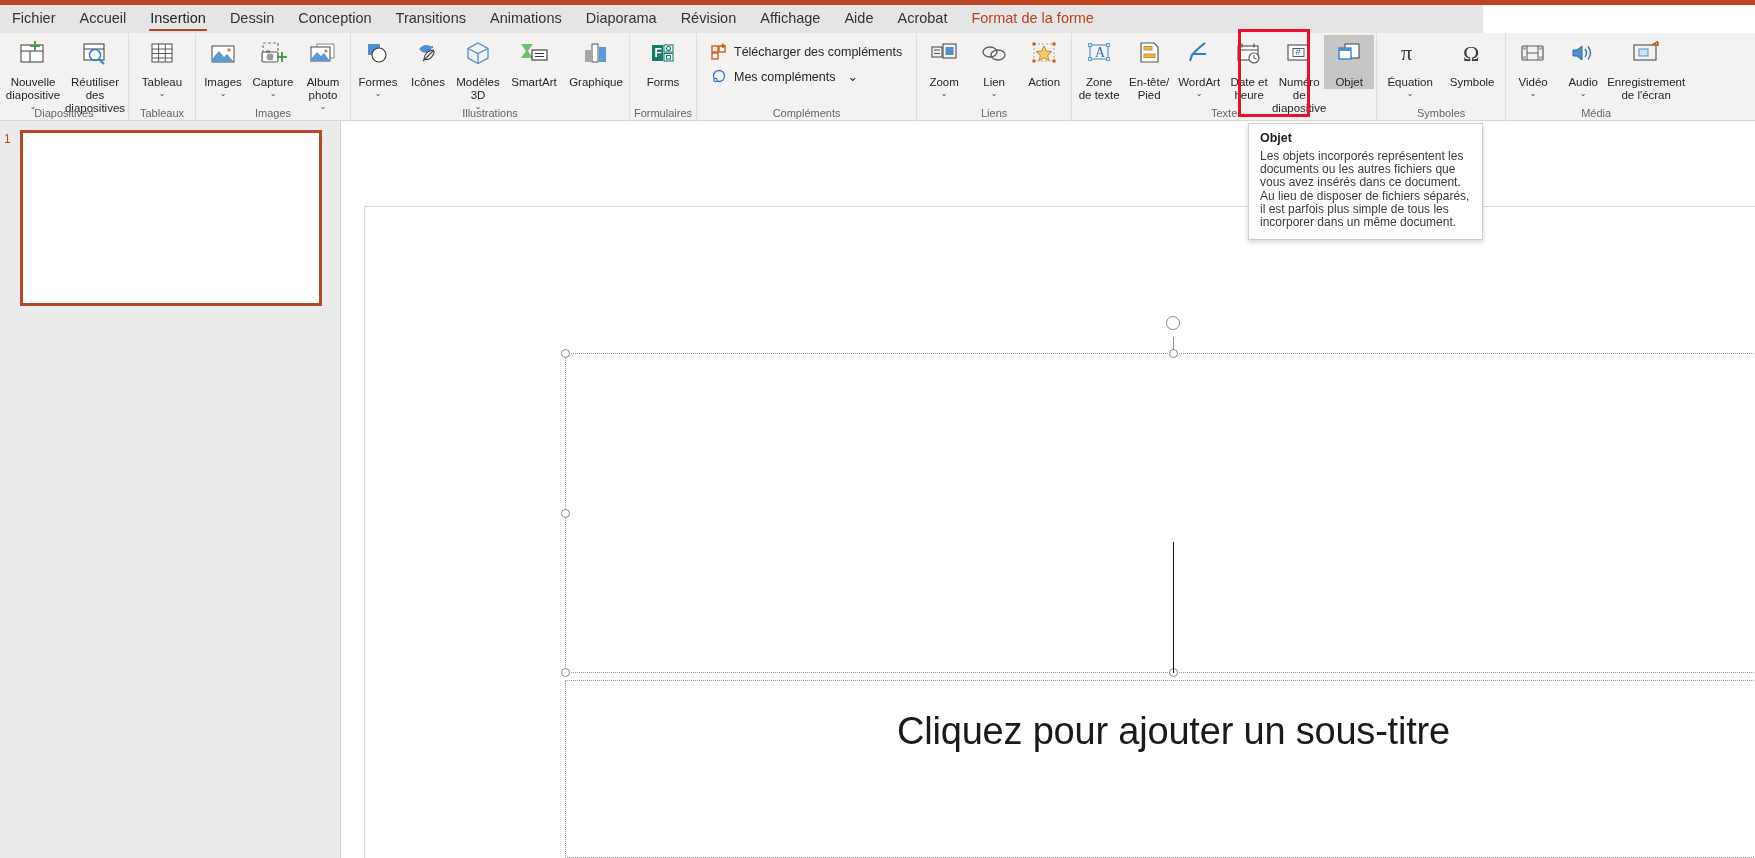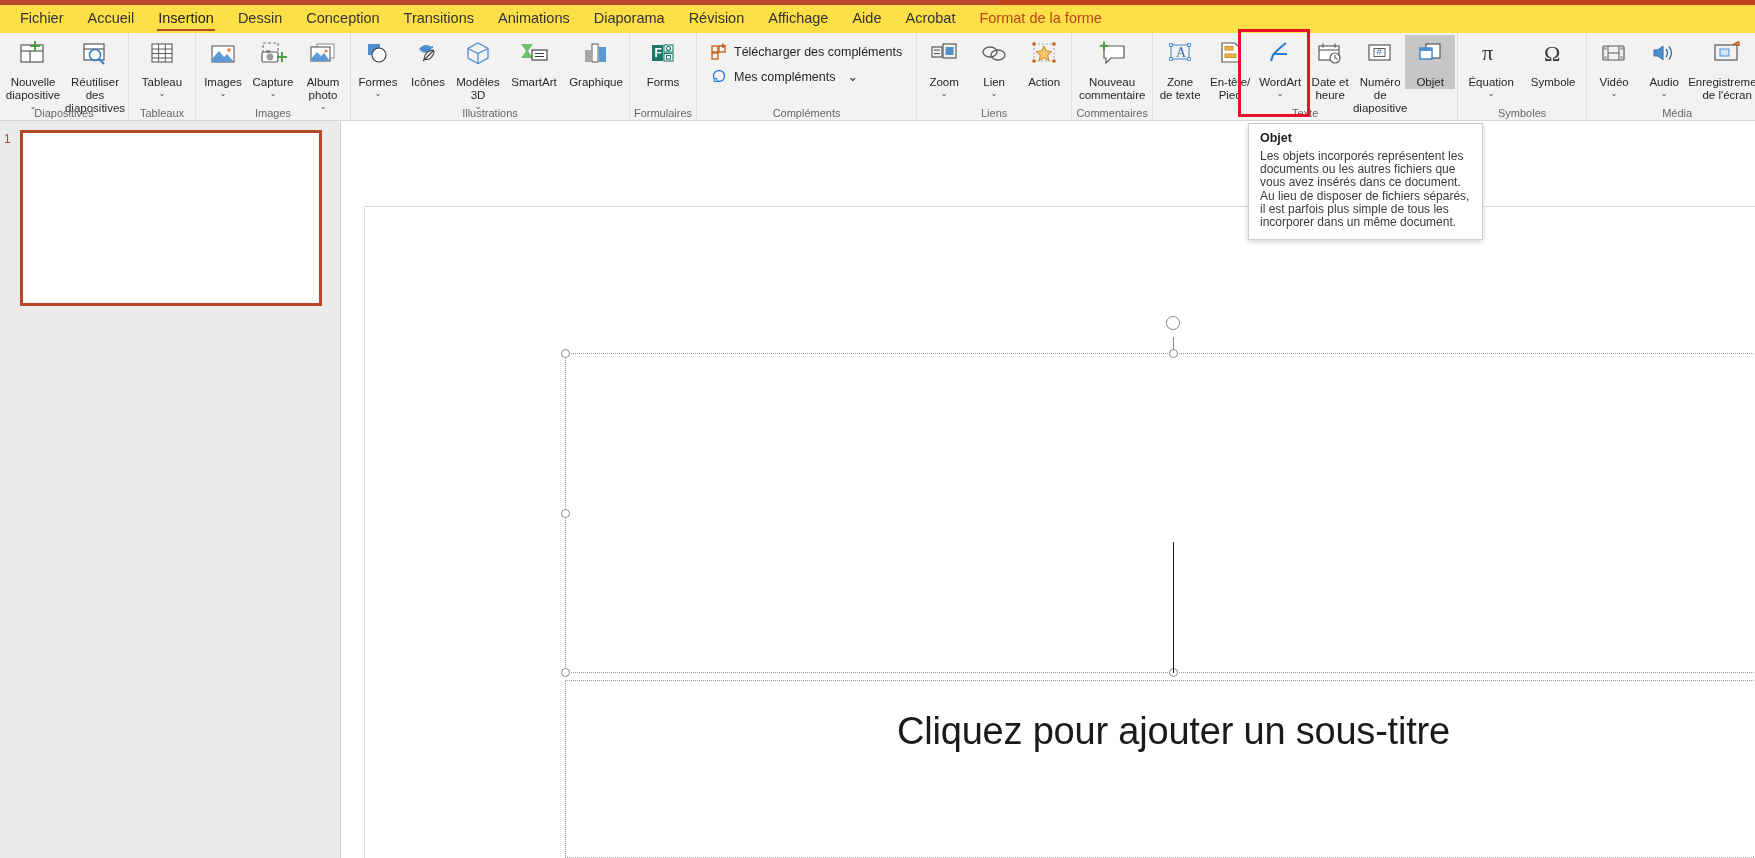--- a/index.html
+++ b/index.html
@@ -16,24 +16,24 @@
     position: absolute; top: 0; left: 0; width: 1755px; height: 5px;
     background: #b7472a;
   }
   .title-strip-right {
     position: absolute; top: 0; left: 1000px; width: 755px; height: 5px;
     background: #c0421f;
   }
 
   
   .tabbar {
-    position: absolute; top: 5px; left: 0; width: 1755px; height: 28px;
-    background: #fde047;
+    position: absolute; top: 5px; left: 0; width: 1483px; height: 28px;
+    background: #e5e5e5;
     display: flex; align-items: flex-end;
-    padding-left: 8px;
+    padding-left: 0;
   }
   .tab {
     font-size: 14.5px; color: #333333;
     padding: 2px 12px 7px 12px;
     white-space: nowrap; cursor: default;
     position: relative;
   }
   .tab.active { color: #1f1f1f; }
   .tab.active::after {
     content: ""; position: absolute;
@@ -459,36 +459,20 @@
               <rect x="3.5" y="19.5" width="3" height="3" fill="#c55a11"></rect>
               <rect x="23.5" y="19.5" width="3" height="3" fill="#c55a11"></rect>
             </svg>
           </span>
           <span class="lbl">Action</span>
         </div>
       </div>
       <div class="rgroup-label">Liens</div>
     </div>
 
-    <div class="rgroup">
-      <div class="rgroup-items">
-        <div class="btn wide">
-          <span class="ico">
-            <svg width="32" height="28" viewBox="0 0 32 28">
-              <path d="M8 6 L28 6 L28 18 L15 18 L10 23 L10 18 L8 18 Z" fill="#fff" stroke="#5a5a5a" stroke-width="1.2"></path>
-              <line x1="8" y1="1.5" x2="8" y2="10" stroke="#3f9c35" stroke-width="1.8"></line>
-              <line x1="3.8" y1="5.8" x2="12.2" y2="5.8" stroke="#3f9c35" stroke-width="1.8"></line>
-            </svg>
-          </span>
-          <span class="lbl">Nouveau
-commentaire</span>
-        </div>
-      </div>
-      <div class="rgroup-label">Commentaires</div>
-    </div>
 
     <div class="rgroup">
       <div class="rgroup-items">
         <div class="btn narrow">
           <span class="ico">
             <svg width="30" height="28" viewBox="0 0 30 28">
               <rect x="6" y="5" width="18" height="14" fill="none" stroke="#4e8fcd" stroke-width="1.1"></rect>
               <text x="11" y="17" font-size="14" font-family="Liberation Serif, serif" fill="#2b6cb0">A</text>
               <rect x="4.6" y="3.6" width="2.8" height="2.8" fill="#fff" stroke="#4e8fcd" stroke-width="1"></rect>
               <rect x="22.6" y="3.6" width="2.8" height="2.8" fill="#fff" stroke="#4e8fcd" stroke-width="1"></rect>

